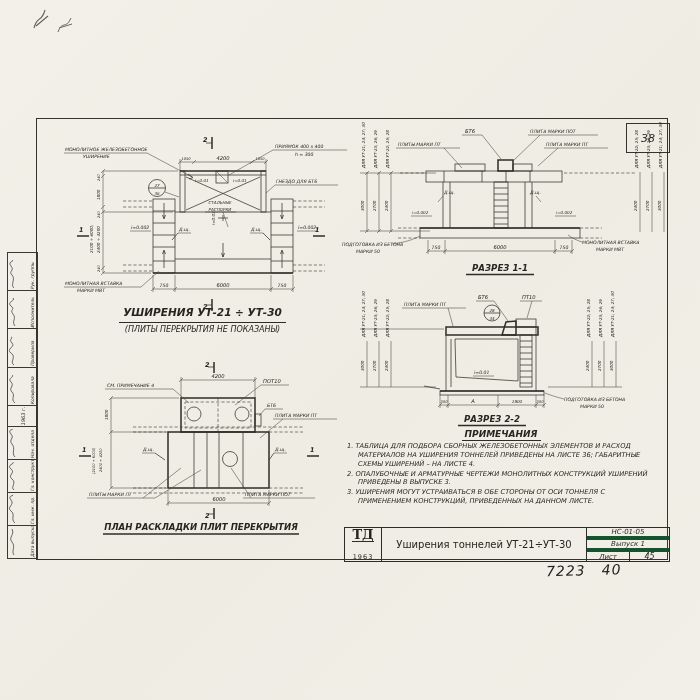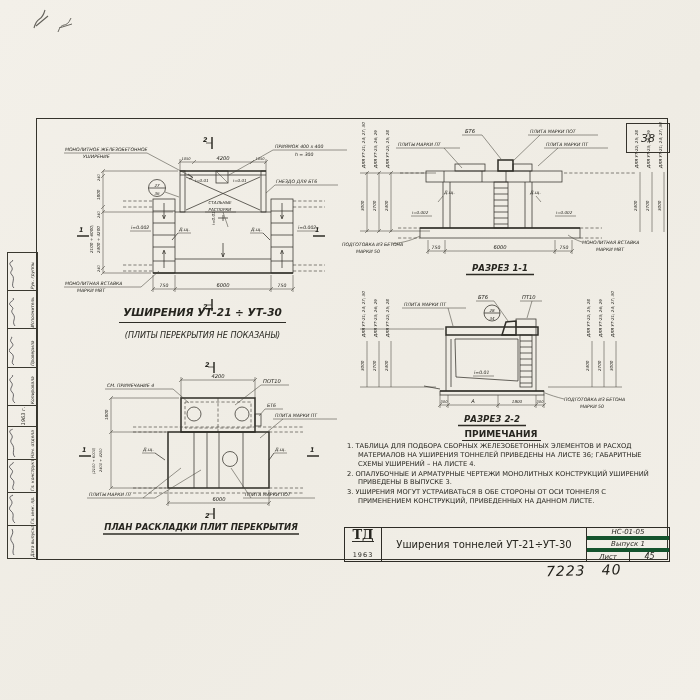--- a/index.html
+++ b/index.html
@@ -13,27 +13,27 @@
   svg.drw{position:absolute}
   svg.drw text{font-family:"DejaVu Sans",sans-serif;font-style:italic;fill:#26251f}
   .t35{font-size:3.6px}.t4{font-size:4.1px}.t45{font-size:4.6px}.t5{font-size:5.2px}
   .t6{font-size:6.4px;font-weight:bold}.t8{font-size:8.6px;font-weight:bold}
   .ln{stroke:#34322b;stroke-width:0.75;fill:none}
   .lnb{stroke:#2e2c26;stroke-width:1.5;fill:none}
   .dim{stroke:#45433a;stroke-width:0.55;fill:none}
   .dash{stroke:#45433a;stroke-width:0.65;fill:none;stroke-dasharray:3.2 2}
   .plan-title{left:85px;top:301px;width:235px;text-align:center;font-style:italic}
   .plan-title .l1{font-size:10.5px;font-weight:bold;border-bottom:1.2px solid #2e2c26;display:inline-block;padding:0 4px 4px}
-  .plan-title .l2{font-size:8px;margin-top:8px}
-  .notes{left:347px;top:429px;width:308px;}
+  .plan-title .l2{font-size:8px;margin-top:2px}
+  .notes{left:347px;top:429px;width:308px;font-style:italic}
   .notes h3{margin:0 0 3px;text-align:center;font-size:9px;font-weight:bold}
   .notes h3 span{border-bottom:1.1px solid #2e2c26;padding:0 3px 1px}
   .notes p{margin:0 0 1px;font-size:6.7px;line-height:1.32;padding-left:11px;text-indent:-11px}
   .tblock{left:344px;top:527px;width:324px;height:33px;border:1.5px solid #2e2c26;display:flex;background:transparent}
-  .tb-logo{width:36px;border-right:1.4px solid #2e2c26;display:flex;flex-direction:column;align-items:center;justify-content:flex-start}
+  .tb-logo{width:36px;border-right:1.4px solid #2e2c26;display:flex;flex-direction:column;align-items:center;justify-content:space-between}
   .tb-logo .l1{font-family:"DejaVu Serif",serif;font-weight:bold;font-size:13px;line-height:1;border-bottom:1px solid #2e2c26}
   .tb-logo .l2{font-size:6.5px;letter-spacing:1px;margin-top:9px}
   .tb-title{flex:1;display:flex;align-items:center;justify-content:center;font-size:10px;border-right:1.4px solid #2e2c26}
   .tb-right{width:82px;display:flex;flex-direction:column}
   .tb-r1,.tb-r2{flex:1;border-bottom:4px solid #14532d;display:flex;align-items:center;justify-content:center;font-style:italic;font-size:7px}
   .tb-r3{height:13px;display:flex}
   .tb-r3 .c1{width:42px;border-right:1px solid #2e2c26;display:flex;align-items:center;justify-content:center;font-style:italic;font-size:7px}
   .tb-r3 .c2{flex:1;display:flex;align-items:center;justify-content:center;font-style:italic;font-size:8px}
   .hand{left:546px;top:562px;font-style:italic;font-size:14px;letter-spacing:1px;transform:rotate(-1.5deg);color:#23221c}
   .hand span{margin-right:16px}

